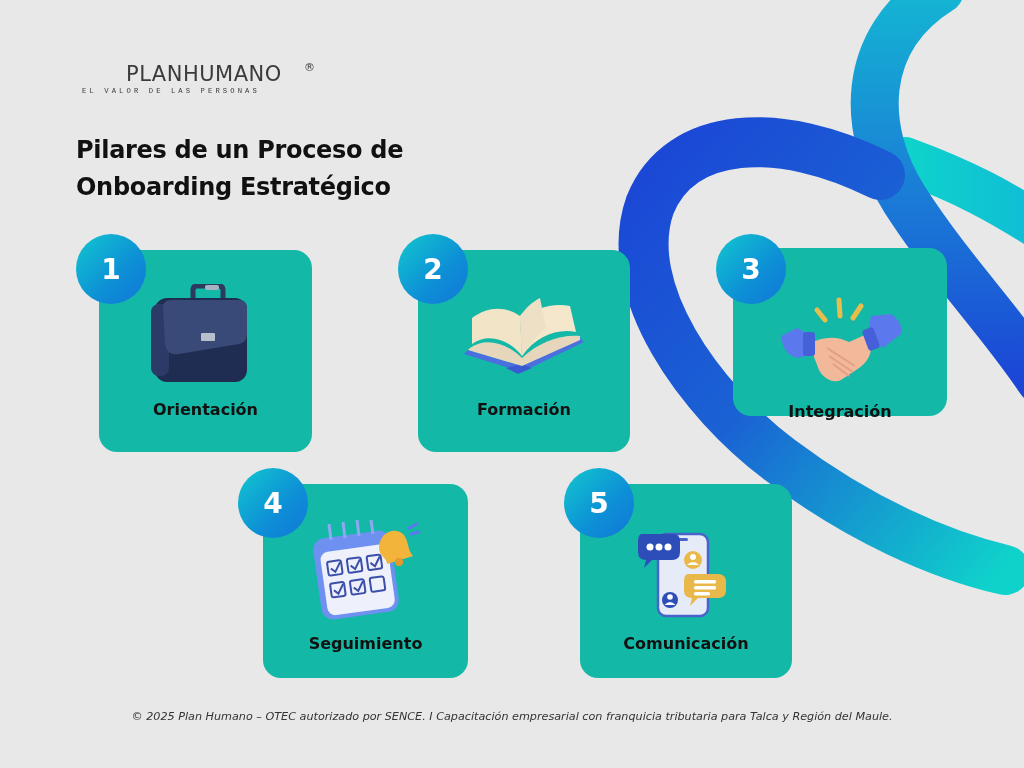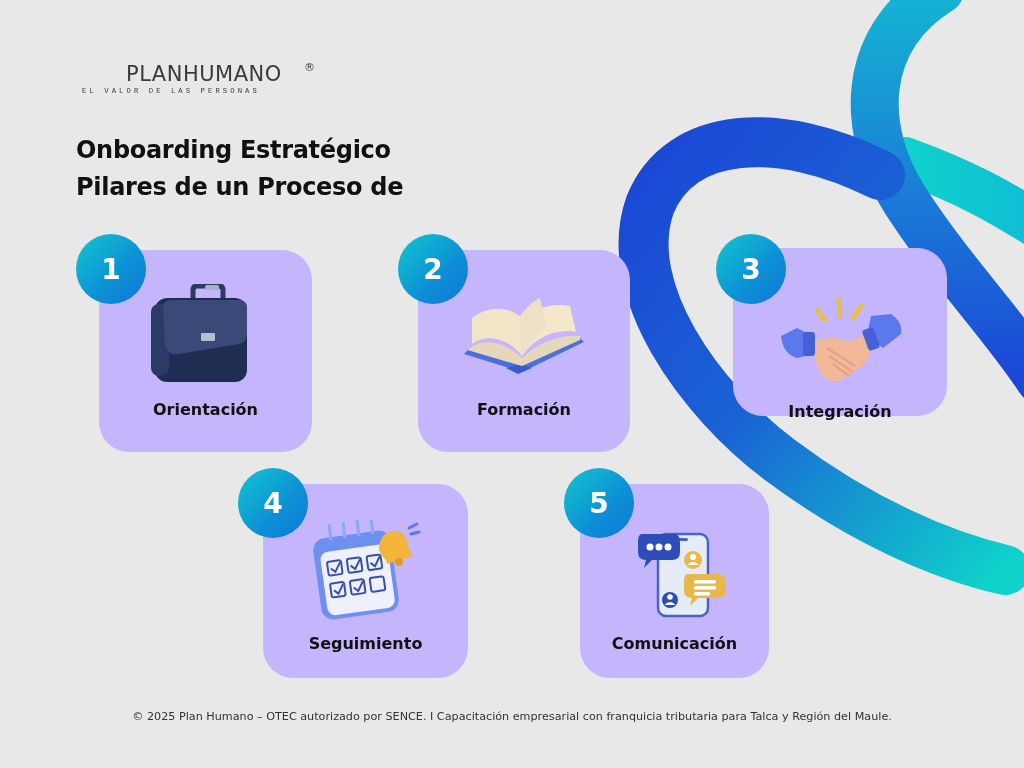--- a/index.html
+++ b/index.html
@@ -30,38 +30,39 @@
       white-space: nowrap;
       font-family: Liberation Mono, monospace;
     }
     .title {
       position: absolute; left: 76px; top: 132px;
       font-family: "DejaVu Sans", sans-serif; font-weight: bold;
       font-size: 24px; line-height: 37px; color: #111;
       letter-spacing: -0.3px;
     }
     .card {
-      position: absolute; background: #c4b5fd; border-radius: 30px;
+      position: absolute; background: #14b8a6; border-radius: 18px;
     }
     .card-label {
       position: absolute; left: 0; right: 0; text-align: center;
       font-family: "DejaVu Sans", sans-serif; font-weight: bold;
       font-size: 16px; color: #111;
     }
     .badge {
       position: absolute; width: 70px; height: 70px; border-radius: 50%;
       background: linear-gradient(135deg, #12c7cf 0%, #0d8fd6 60%, #1277d8 100%);
       color: #fff; font-family: "DejaVu Sans", sans-serif; font-weight: bold;
       font-size: 28px; display: flex; align-items: center; justify-content: center;
     }
     .icon { position: absolute; }
     .footer {
       position: absolute; left: 0; right: 0; top: 710px; text-align: center;
       font-family: "DejaVu Sans", sans-serif; font-size: 11.2px; color: #333;
       white-space: nowrap;
+      font-style: italic;
     }
   </style>
 </head>
 <body>
 
 <svg class="swirl" viewBox="0 0 1024 768">
   <defs>
     <linearGradient id="gA" x1="0" y1="0" x2="0" y2="1">
       <stop offset="0" stop-color="#14b6d3"></stop>
       <stop offset="0.5" stop-color="#1a7fd6"></stop>
@@ -87,22 +88,22 @@
 
 <div class="logo">
   <div class="logo-main">
     <span>PLANHUMANO</span>
     <span class="logo-reg">®</span>
   </div>
   <div class="logo-sub">EL VALOR DE LAS PERSONAS</div>
 </div>
 
 <div class="title">
+  <div>Pilares de un Proceso de</div>
   <div>Onboarding Estratégico</div>
-  <div>Pilares de un Proceso de</div>
 </div>
 
 <div class="card" style="left:99px; top:250px; width:213px; height:202px;">
   <svg class="icon" style="left:50px; top:34px;" width="102" height="100" viewBox="0 0 102 100">
     <path d="M 44 14 L 44 6 Q 44 2 48 2 L 70 2 Q 74 2 74 6 L 74 14" stroke="#2b3a5e" stroke-width="5" fill="none"></path>
     <rect x="56" y="1" width="14" height="5" rx="2" fill="#a9b2c3"></rect>
     <rect x="6" y="14" width="92" height="84" rx="12" fill="#1f2d52"></rect>
     <rect x="2" y="20" width="18" height="72" rx="8" fill="#2b3a66"></rect>
     <path d="M 12 16 L 90 16 Q 98 16 98 24 L 98 50 Q 98 58 90 60 L 30 70 Q 18 72 16 60 L 14 24 Q 14 16 22 16 Z" fill="#3a4a78"></path>
     <rect x="52" y="49" width="14" height="8" rx="1" fill="#b7bfcc"></rect>
@@ -165,21 +166,21 @@
         <path d="M 39 67 L 43 71 L 49 62"></path>
     </g>
     <path d="M 66 28 C 66 14, 80 6, 90 14 C 96 20, 94 30, 100 36 L 74 44 C 74 38, 66 36, 66 28 Z" fill="#f3b43c"></path>
     <circle cx="86" cy="42" r="4" fill="#e39a2a"></circle>
     <path d="M 96 8 L 104 4 M 98 14 L 106 12" stroke="#5b78ec" stroke-width="3" stroke-linecap="round"></path>
   </svg>
   <div class="card-label" style="top:150px;">Seguimiento</div>
 </div>
 <div class="badge" style="left:238px; top:468px;">4</div>
 
-<div class="card" style="left:580px; top:484px; width:189px; height:194px;">
+<div class="card" style="left:580px; top:484px; width:212px; height:194px;">
   <svg class="icon" style="left:58px; top:46px;" width="90" height="90" viewBox="0 0 90 90">
     <rect x="20" y="4" width="50" height="82" rx="8" fill="#e6ebf8" stroke="#4863c9" stroke-width="2.5"></rect>
     <rect x="38" y="8" width="12" height="3" rx="1.5" fill="#4863c9"></rect>
     <path d="M 4 4 L 36 4 Q 42 4 42 12 L 42 22 Q 42 30 34 30 L 14 30 L 6 38 L 8 30 Q 0 30 0 22 L 0 12 Q 0 4 4 4 Z" fill="#2d4db8"></path>
     <circle cx="12" cy="17" r="3.5" fill="#ffffff"></circle>
       <circle cx="21" cy="17" r="3.5" fill="#ffffff"></circle>
       <circle cx="30" cy="17" r="3.5" fill="#ffffff"></circle>
     <circle cx="55" cy="30" r="9" fill="#e8b94a"></circle>
     <circle cx="55" cy="27" r="3" fill="#ffffff"></circle>
       <path d="M 49 35 Q 55 29 61 35 Z" fill="#ffffff"></path>

